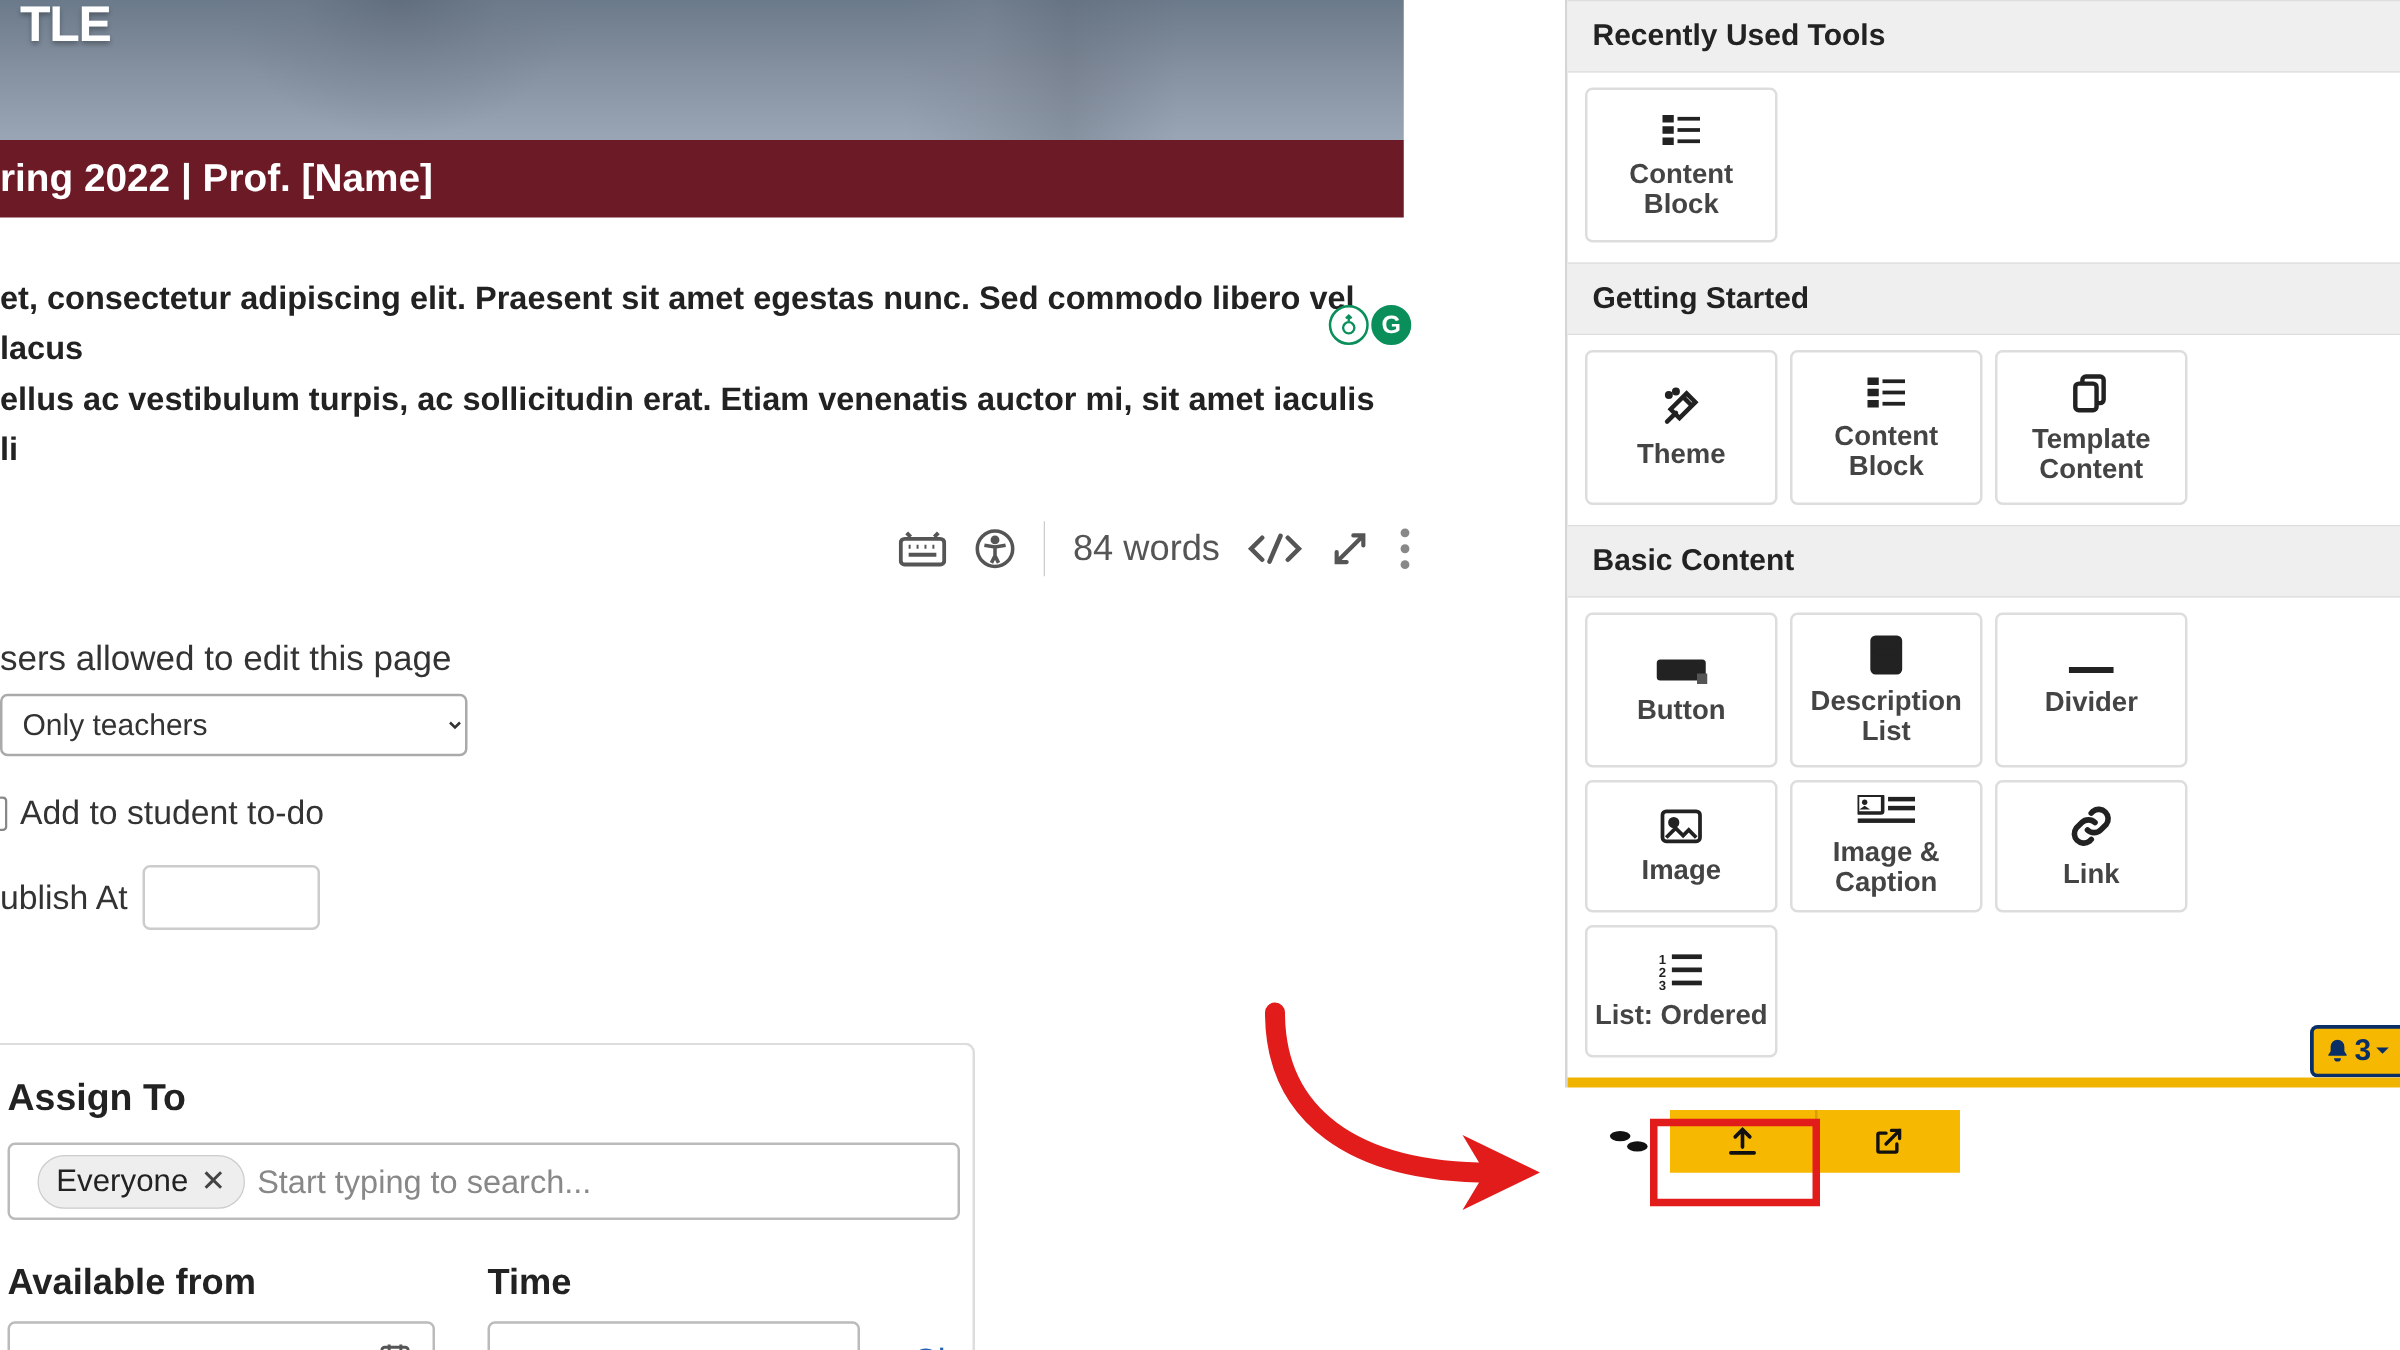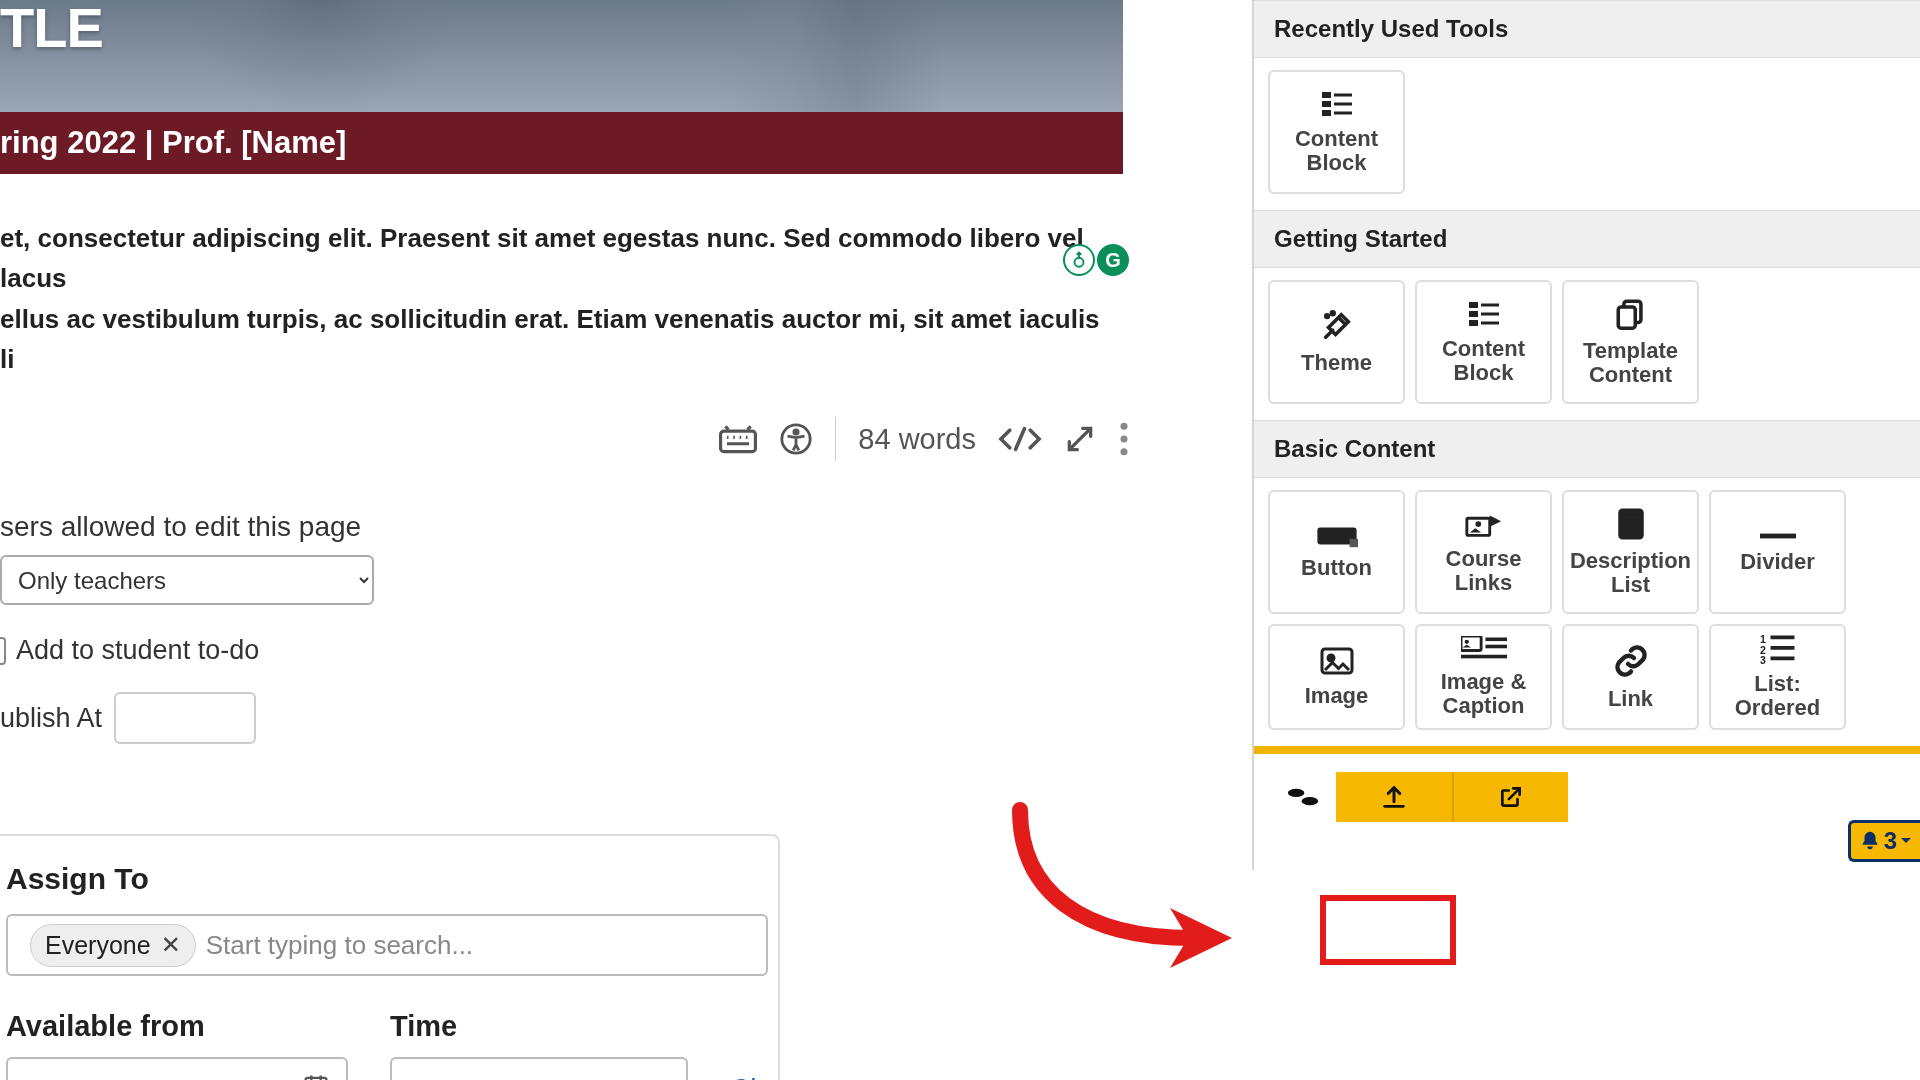--- a/index.html
+++ b/index.html
@@ -3,21 +3,21 @@
 <meta charset="utf-8">
 <style>
 * { box-sizing: border-box; margin: 0; padding: 0; }
 body { font-family: "Helvetica Neue", Arial, sans-serif; background: #fff; color: #222; width: 1920px; height: 1080px; overflow: hidden; position: relative; }
 
 .main { position: absolute; left: 0; top: 0; width: 1252px; height: 1080px; }
 
 .banner-img { width: 1123px; height: 112px; background: linear-gradient(180deg, #6b7a8a 0%, #8590a0 50%, #9aa6b6 100%); position: relative; }
 .banner-img .arch { position: absolute; left: 180px; top: 0; width: 280px; height: 112px; background: radial-gradient(ellipse at 50% 0%, #4a5360 0%, #6d7887 40%, transparent 70%); opacity: .3; }
 .banner-img .tower { position: absolute; right: 180px; top: 0; width: 220px; height: 112px; background: linear-gradient(90deg, transparent 0%, #7e8794 30%, #5b6470 60%, transparent 100%); opacity: .3; }
-.banner-title-over { position: absolute; left: 0; top: 0; font-size: 56px; font-weight: 800; color: #fff; letter-spacing: -1px; text-shadow: 0 2px 4px rgba(0,0,0,.3); line-height: 1; padding-left: 0; }
+.banner-title-over { position: absolute; left: 0; top: 0; font-size: 40px; font-weight: 800; color: #fff; letter-spacing: -1px; text-shadow: 0 2px 4px rgba(0,0,0,.3); line-height: 1; padding-left: 16px; }
 .banner-bar { width: 1123px; background: #6d1a27; color: #fff; font-weight: 700; font-size: 31px; padding: 13px 0 13px 0; }
 
 .body-text { width: 1100px; font-size: 26px; font-weight: 600; line-height: 1.55; padding-top: 44px; color: #222; }
 
 .editor-footer { display: flex; align-items: center; gap: 22px; justify-content: flex-end; width: 1130px; padding-top: 38px; font-size: 29px; color: #555; }
 .editor-footer .divider-v { width: 1px; height: 44px; background: #ccc; }
 .editor-footer svg { display: block; }
 .word-count { font-size: 29px; color: #555; }
 
 .form { padding-top: 50px; font-size: 28px; color: #333; width: 400px; }
@@ -42,21 +42,21 @@
 
 .grammarly { position: absolute; left: 1063px; top: 244px; display: flex; gap: 2px; }
 .gram-a, .gram-b { width: 32px; height: 32px; border-radius: 50%; border: 2px solid #0a8f5b; display: flex; align-items: center; justify-content: center; background: #fff; }
 .gram-a svg, .gram-b { color: #0a8f5b; }
 .gram-b { background: #0a8f5b; color: #fff; font-weight: 900; font-size: 20px; }
 
 
 .sidebar { position: absolute; right: 0; top: 0; width: 668px; height: 870px; border-left: 2px solid #d5d5d5; background: #fff; }
 .sb-header { background: #efefef; border-top: 1px solid #ddd; border-bottom: 1px solid #ddd; font-size: 24px; font-weight: 800; padding: 14px 20px; color: #222; }
 .tool-grid { display: flex; flex-wrap: wrap; gap: 10px; padding: 12px 14px 16px; }
-.tool { width: 137px; height: 124px; border: 2px solid #ddd; border-radius: 6px; display: flex; flex-direction: column; align-items: center; justify-content: center; gap: 8px; background: #fff; font-size: 22px; font-weight: 600; color: #444; text-align: center; line-height: 1.1; cursor: pointer; }
+.tool { width: 154px; height: 124px; border: 2px solid #ddd; border-radius: 6px; display: flex; flex-direction: column; align-items: center; justify-content: center; gap: 8px; background: #fff; font-size: 22px; font-weight: 600; color: #444; text-align: center; line-height: 1.1; cursor: pointer; }
 .tool svg { color: #222; }
 .tool-short { height: 106px; }
 
 .sb-accent { height: 8px; background: #f0b400; width: 100%; }
 .sb-actionbar { display: flex; align-items: center; padding: 18px 26px; gap: 0; }
 .sb-pill { width: 46px; height: 34px; display: flex; align-items: center; justify-content: center; }
 .sb-btn-group { display: flex; background: #f6b800; margin-left: 10px; }
 .sb-btn { width: 116px; height: 50px; display: flex; align-items: center; justify-content: center; background: #f6b800; border: 0; cursor: pointer; }
 .sb-btn.sep { border-left: 2px solid #d89f00; }
 .sb-highlight { position: absolute; border: 6px solid #e21b1b; }
@@ -231,29 +231,20 @@
   <div class="sb-header">Basic Content</div>
   <div class="tool-grid">
     <div class="tool">
       <svg width="42" height="24" viewBox="0 0 30 16">
           <rect x="1" y="2" width="28" height="12" rx="2" fill="#222"></rect>
           <rect x="24" y="10" width="6" height="6" fill="#555"></rect>
         </svg>
       <span>Button</span>
     </div>
     <div class="tool">
-      <svg width="40" height="30" viewBox="0 0 28 20" fill="#222">
-          <rect x="2" y="6" width="16" height="12" rx="1" fill="none" stroke="#222" stroke-width="2"></rect>
-          <circle cx="10" cy="10" r="2"></circle>
-          <path d="M4 16l4-3 4 3"></path>
-          <path d="M18 4l8 4-8 4z" fill="#222"></path>
-        </svg>
-      <span>Course Links</span>
-    </div>
-    <div class="tool">
       <svg width="30" height="34" viewBox="0 0 20 24" fill="none" stroke="#222" stroke-width="2">
           <rect x="2" y="2" width="16" height="20" rx="2" fill="#222"></rect>
           <rect x="5" y="6" width="10" height="1.5" fill="#fff"></rect>
           <rect x="5" y="10" width="10" height="1.5" fill="#fff"></rect>
           <rect x="5" y="14" width="10" height="1.5" fill="#fff"></rect>
         </svg>
       <span style="white-space:pre-line">Description
 List</span>
     </div>
     <div class="tool">

